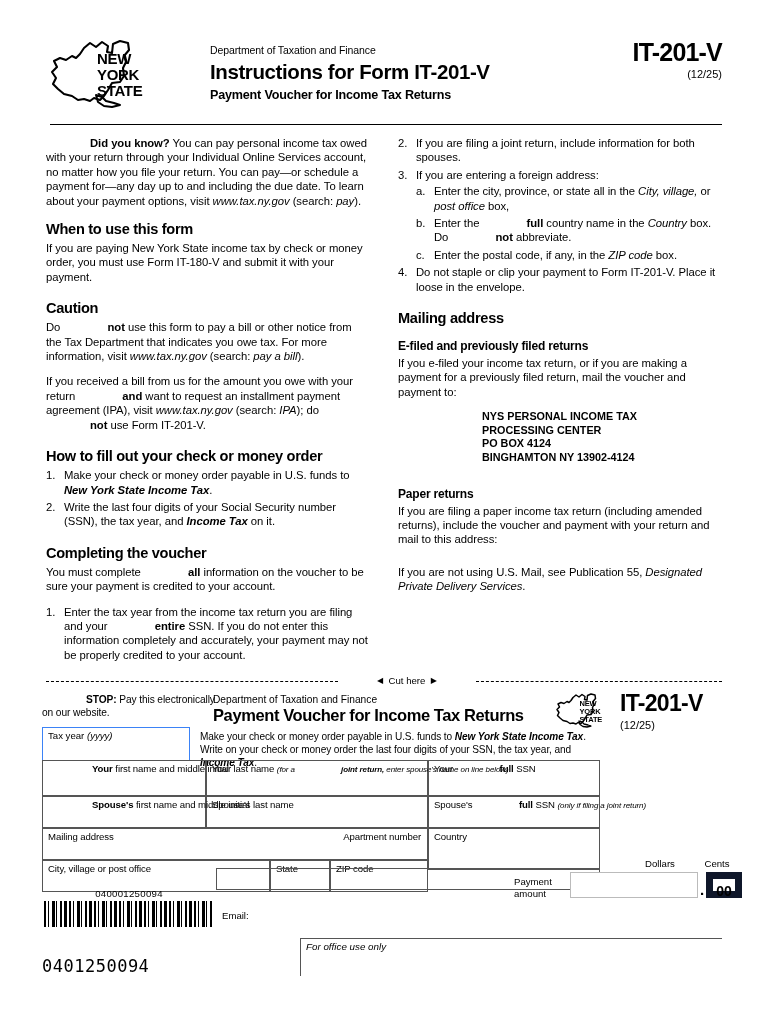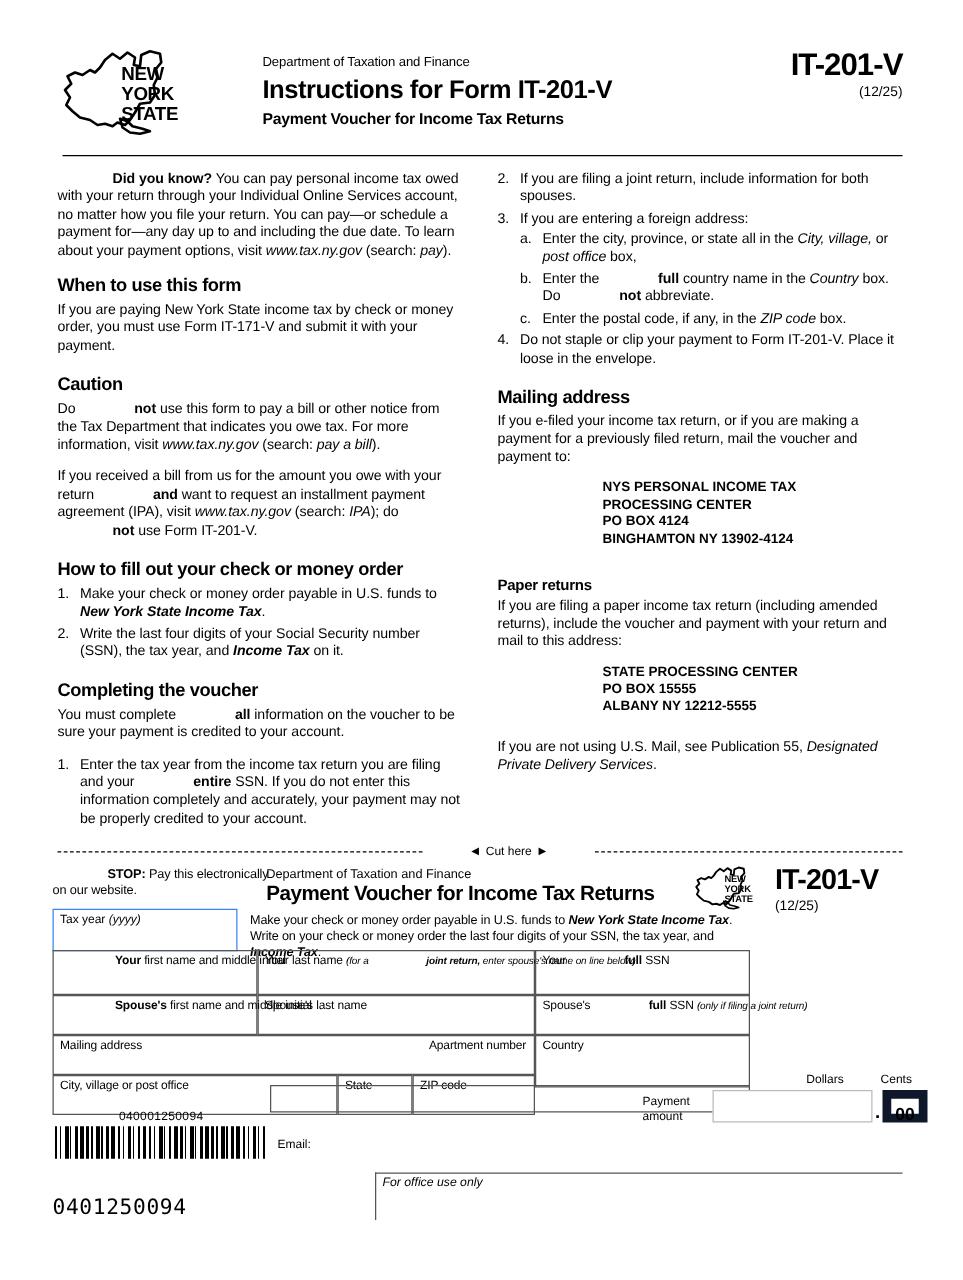--- a/index.html
+++ b/index.html
@@ -157,21 +157,21 @@
       <div class="hdr-rev">(12/25)</div>
     </div>
   </div>
   <div class="hdr-rule"></div>
 
   <div class="col col-left">
 
     <p class="body"><b>Did you know?</b><span> You can pay personal income tax owed with your return through your Individual Online Services account, no matter how you file your return. You can pay—or schedule a payment for—any day up to and including the due date. To learn about your payment options, visit </span><i>www.tax.ny.gov</i><span> (search: </span><i>pay</i><span>).</span></p>
 
     <h2 class="sec first">When to use this form</h2>
-    <p class="body">If you are paying New York State income tax by check or money order, you must use Form IT-171-V and submit it with your payment.</p>
+    <p class="body">If you are paying New York State income tax by check or money order, you must use Form IT-180-V and submit it with your payment.</p>
 
     <h2 class="sec">Caution</h2>
     <p class="body"><span>Do </span><b>not</b><span> use this form to pay a bill or other notice from the Tax Department that indicates you owe tax. For more information, visit </span><i>www.tax.ny.gov</i><span> (search: </span><i>pay a bill</i><span>).</span></p>
 
     <p class="body"><span>If you received a bill from us for the amount you owe with your return </span><b>and</b><span> want to request an installment payment agreement (IPA), visit </span><i>www.tax.ny.gov</i><span> (search: </span><i>IPA</i><span>); do </span><b>not</b><span> use Form IT-201-V.</span></p>
 
     <h2 class="sec">How to fill out your check or money order</h2>
     <ol class="num">
       <li><span class="mk">1.</span><span>Make your check or money order payable in U.S. funds to </span><span class="bi">New York State Income Tax</span><span>.</span></li>
       <li><span class="mk">2.</span><span>Write the last four digits of your Social Security number (SSN), the tax year, and </span><span class="bi">Income Tax</span><span> on it.</span></li>
@@ -191,35 +191,31 @@
         <ol class="alpha">
           <li><span class="mk">a.</span><span>Enter the city, province, or state all in the </span><i>City, village,</i><span> or </span><i>post office</i><span> box,</span></li>
           <li><span class="mk">b.</span><span>Enter the </span><b>full</b><span> country name in the </span><i>Country</i><span> box. Do </span><b>not</b><span> abbreviate.</span></li>
           <li><span class="mk">c.</span><span>Enter the postal code, if any, in the </span><i>ZIP code</i><span> box.</span></li>
         </ol>
       </li>
       <li><span class="mk">4.</span><span>Do not staple or clip your payment to Form IT-201-V. Place it loose in the envelope.</span></li>
     </ol>
 
     <h2 class="sec">Mailing address</h2>
+    <h3 class="sub tight">E-filed and previously filed returns</h3>
     <p class="body">If you e-filed your income tax return, or if you are making a payment for a previously filed return, mail the voucher and payment to:</p>
     <div class="addr">
       <div>NYS PERSONAL INCOME TAX</div>
       <div>PROCESSING CENTER</div>
       <div>PO BOX 4124</div>
       <div>BINGHAMTON NY 13902-4124</div>
     </div>
 
     <h3 class="sub" style="margin-top:22px">Paper returns</h3>
     <p class="body">If you are filing a paper income tax return (including amended returns), include the voucher and payment with your return and mail to this address:</p>
-    <div class="addr">
-      <div>STATE PROCESSING CENTER</div>
-      <div>PO BOX 15555</div>
-      <div>ALBANY NY 12212-5555</div>
-    </div>
 
     <p class="body" style="margin-top:18px"><span>If you are not using U.S. Mail, see Publication 55, </span><i>Designated Private Delivery Services</i><span>.</span></p>
   </div>
 
   <div class="cutline">
     <div class="cut-dash l"></div>
     <div class="cut-lbl"><span class="tri">◀</span>&nbsp;&nbsp;<span>Cut here</span>&nbsp;&nbsp;<span class="tri">▶</span></div>
     <div class="cut-dash r"></div>
   </div>
 

